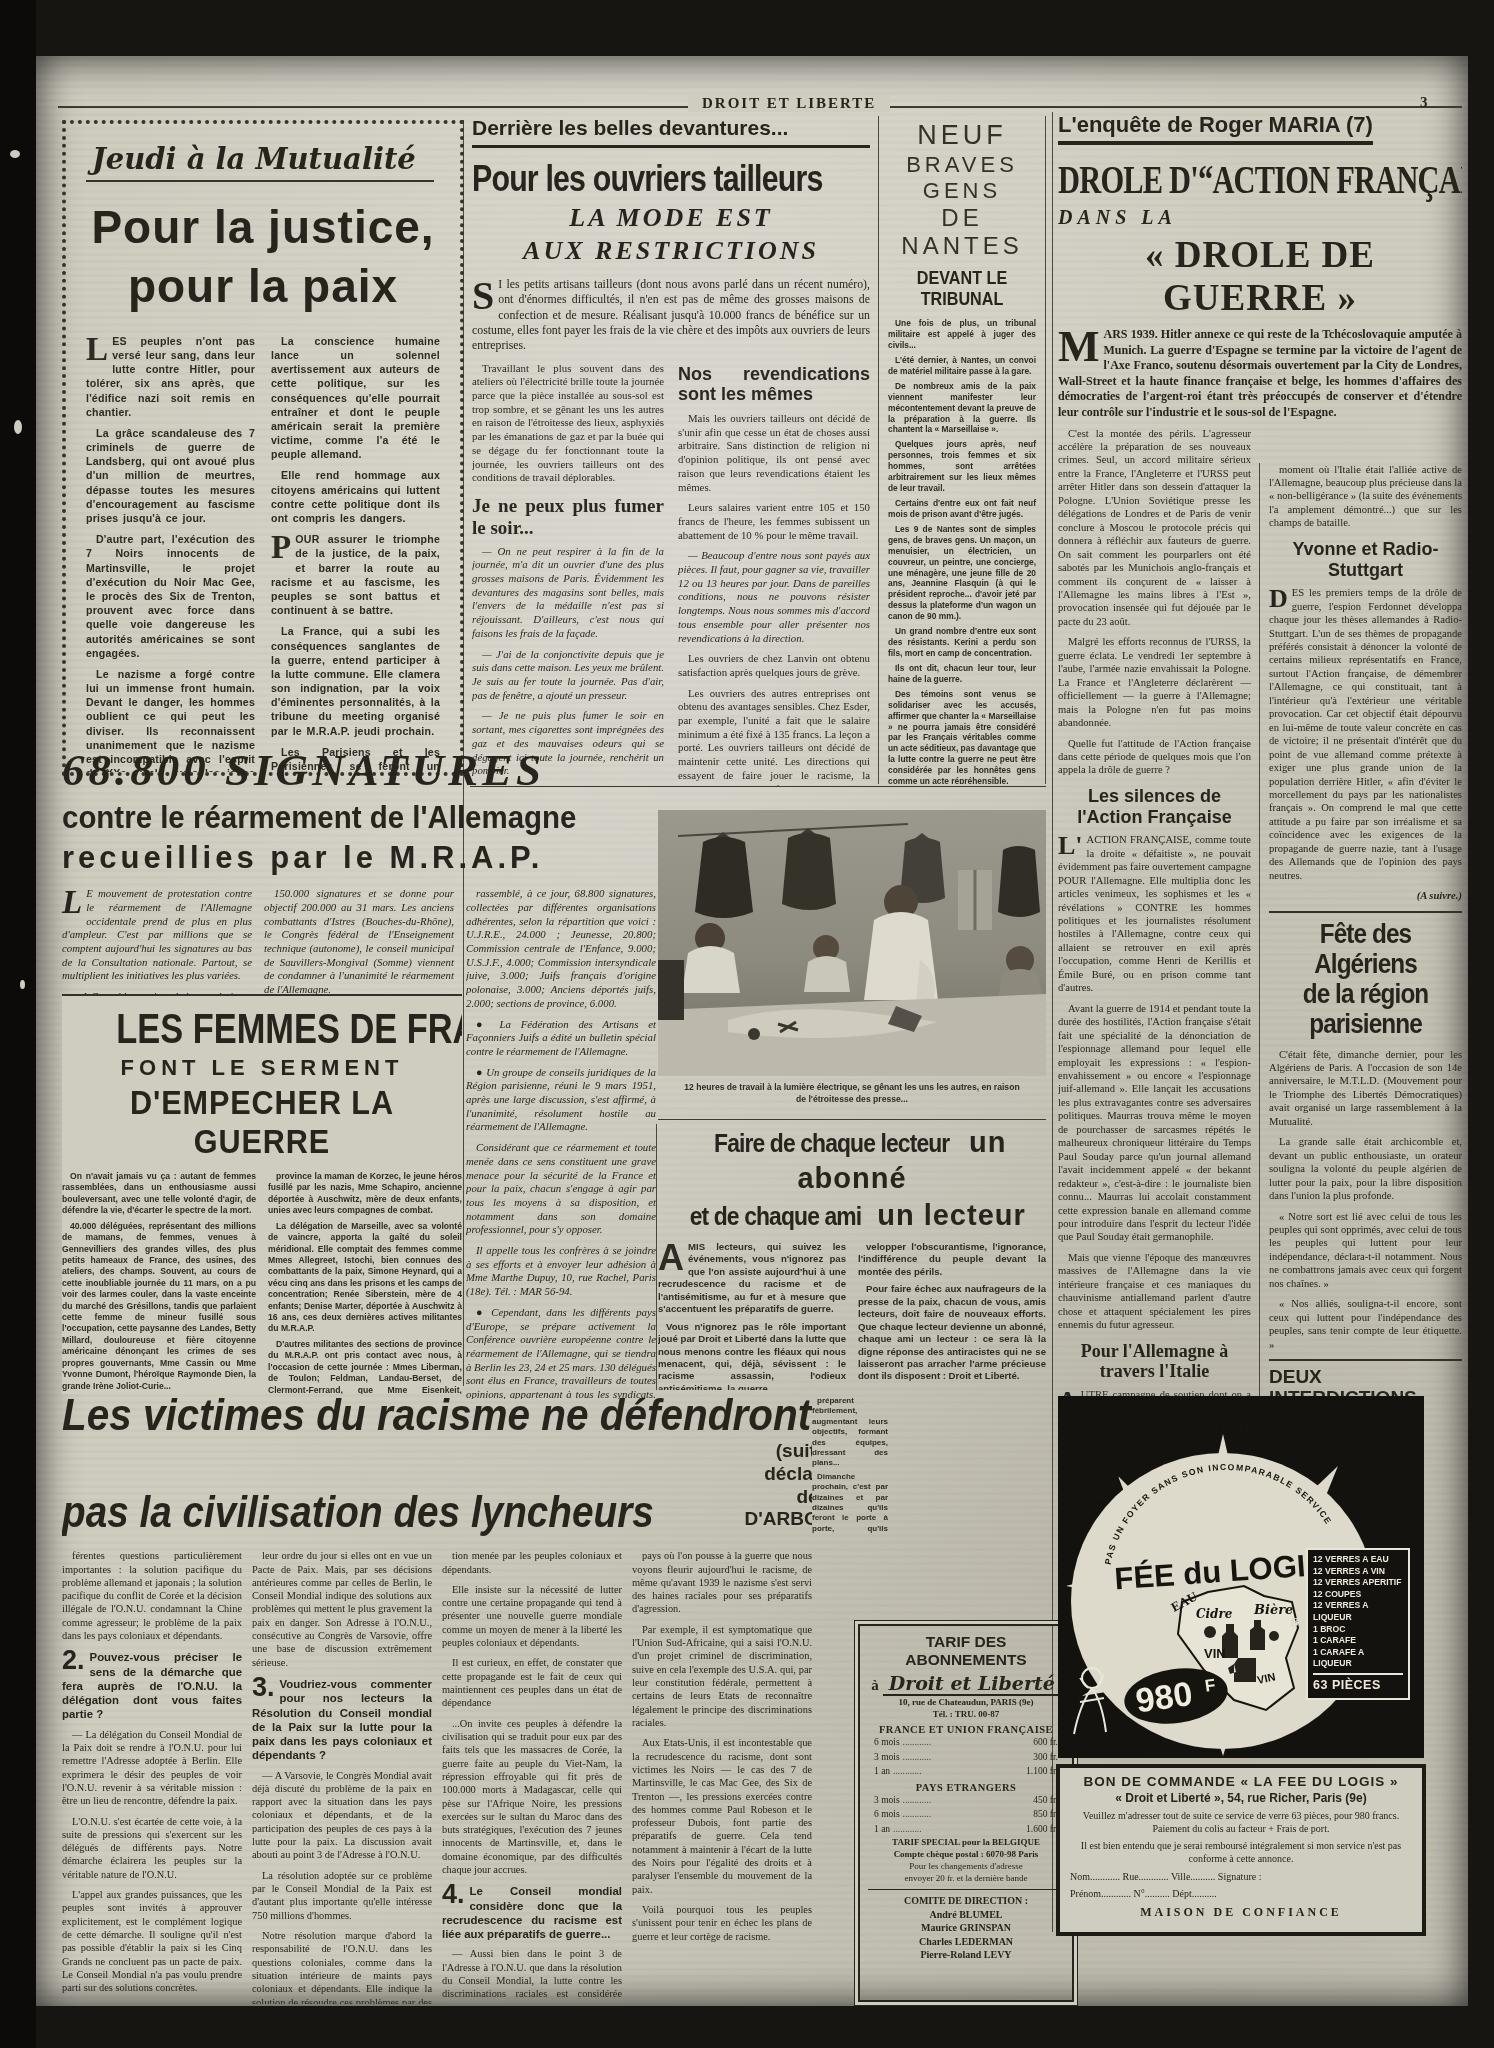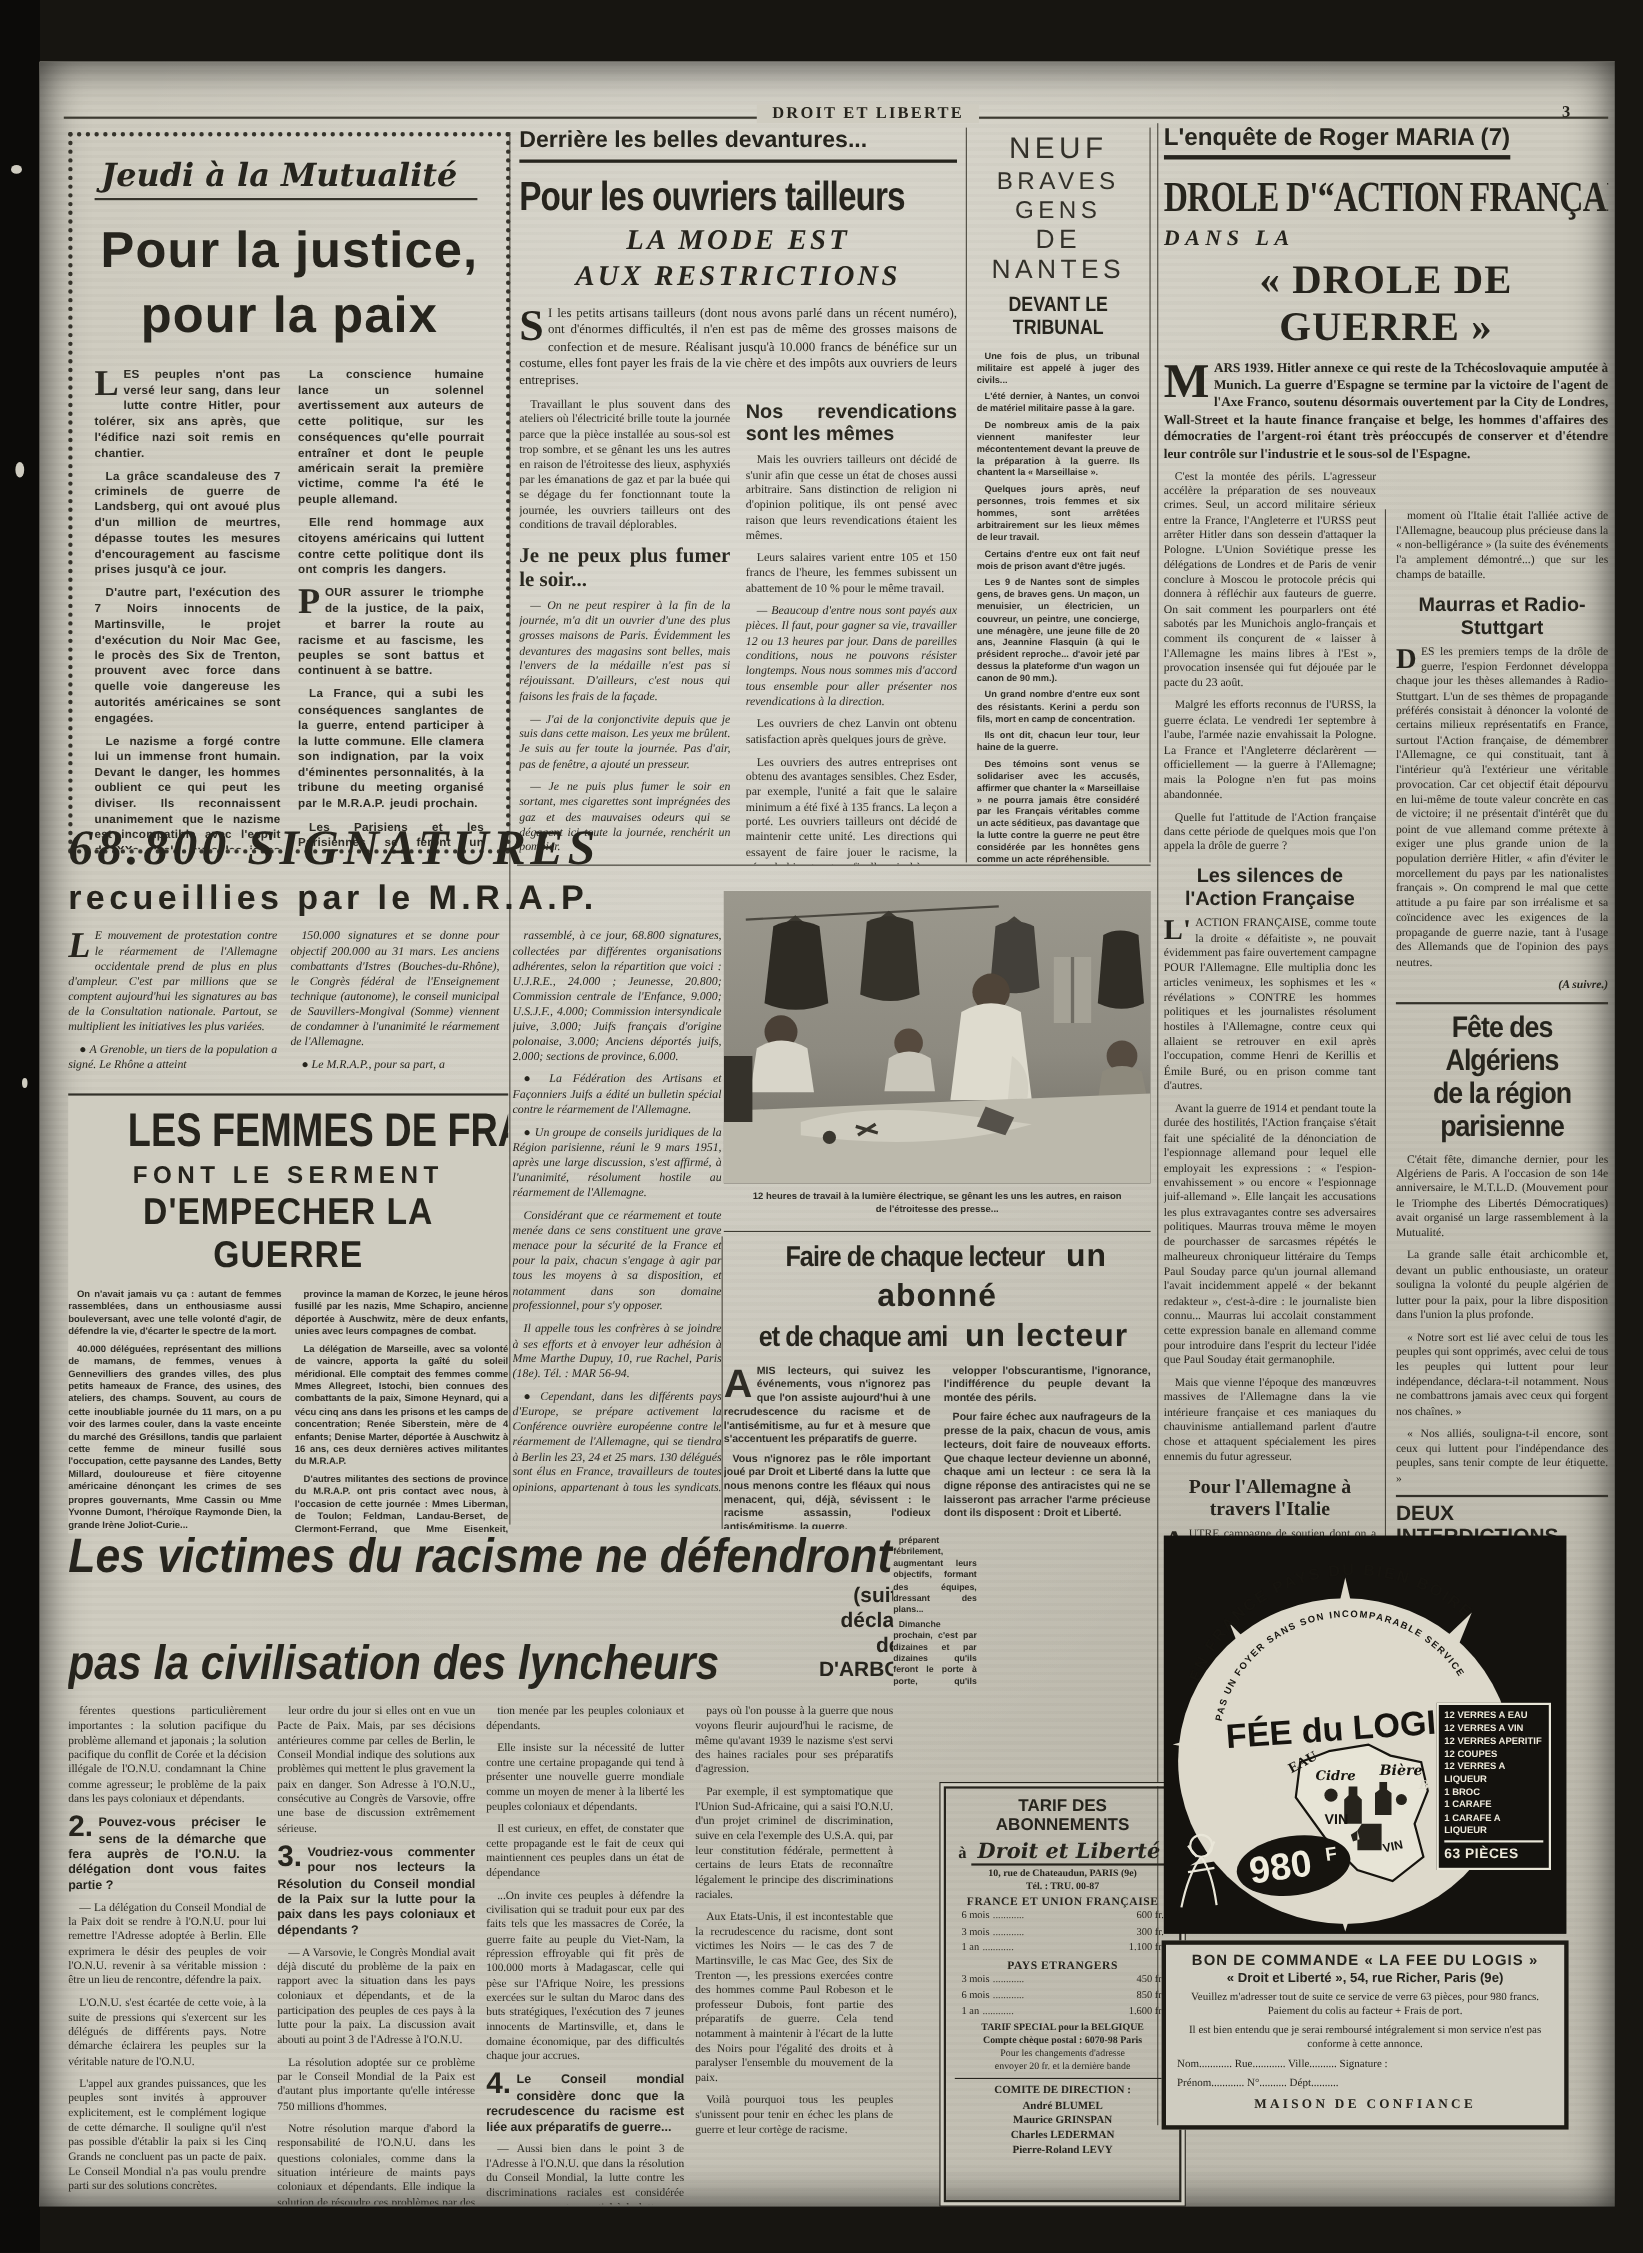--- a/index.html
+++ b/index.html
@@ -243,21 +243,21 @@
         <div>
             <p>Avant la guerre de 1914 et pendant toute la durée des hostilités, l'Action française s'était fait une spécialité de la dénonciation de l'espionnage allemand pour lequel elle employait les expressions : « l'espion-envahissement » ou encore « l'espionnage juif-allemand ». Elle lançait les accusations les plus extravagantes contre ses adversaires politiques. Maurras trouva même le moyen de pourchasser de sarcasmes répétés le malheureux chroniqueur littéraire du Temps Paul Souday parce qu'un journal allemand l'avait incidemment appelé « der bekannt redakteur », c'est-à-dire : le journaliste bien connu... Maurras lui accolait constamment cette expression banale en allemand comme pour introduire dans l'esprit du lecteur l'idée que Paul Souday était germanophile.</p>
             <p>Mais que vienne l'époque des manœuvres massives de l'Allemagne dans la vie intérieure française et ces maniaques du chauvinisme antiallemand parlent d'autre chose et attaquent spécialement les pires ennemis du futur agresseur.</p>
           </div>
         <div class="msub-serif">Pour l'Allemagne à travers l'Italie</div>
         <p style="text-indent:0"><span class="dc" style="font-size:26px">A</span><span>UTRE campagne de soutien dont on a le droit de dire qu'elle entrait dans le jeu allemand : le travail de l'opinion en faveur de l'Italie, en pleine guerre.</span></p>
 
       </div>
       <div class="mcolR">
         <p>moment où l'Italie était l'alliée active de l'Allemagne, beaucoup plus précieuse dans la « non-belligérance » (la suite des événements l'a amplement démontré...) que sur les champs de bataille.</p>
-        <div class="msub">Maurras et Radio-Stuttgart</div>
+        <div class="msub">Yvonne et Radio-Stuttgart</div>
         <p style="text-indent:0"><span class="dc" style="font-size:26px">D</span><span>ES les premiers temps de la drôle de guerre, l'espion Ferdonnet développa chaque jour les thèses allemandes à Radio-Stuttgart. L'un de ses thèmes de propagande préférés consistait à dénoncer la volonté de certains milieux représentatifs en France, surtout l'Action française, de démembrer l'Allemagne, ce qui constituait, tant à l'intérie­ur qu'à l'extérieur une véritable provocation. Car cet objectif était dépourvu en lui-même de toute valeur concrète en cas de victoire; il ne présentait d'intérêt que du point de vue allemand comme prétexte à exiger une plus grande union de la population derrière Hitler, « afin d'éviter le morcellement du pays par les nationalistes français ». On comprend le mal que cette attitude a pu faire par son irréalisme et sa coïncidence avec les exigences de la propagande de guerre nazie, tant à l'usage des Allemands que de l'opinion des pays neutres.</span></p>
         <p class="asuivre">(A suivre.)</p>
 
         <div class="rsec">
           <div class="alg-h"><span class="ccond" style="transform:scaleX(.9)">Fête des Algériens</span><br><span class="ccond" style="transform:scaleX(.9)">de la région parisienne</span></div>
           <div>
               <p>C'était fête, dimanche dernier, pour les Algériens de Paris. A l'occasion de son 14e anniversaire, le M.T.L.D. (Mouvement pour le Triomphe des Libertés Démocratiques) avait organisé un large rassemblement à la Mutualité.</p>
               <p>La grande salle était archicomble et, devant un public enthousiaste, un orateur souligna la volonté du peuple algérien de lutter pour la paix, pour la libre disposition dans l'union la plus profonde.</p>
               <p>« Notre sort est lié avec celui de tous les peuples qui sont opprimés, avec celui de tous les peuples qui luttent pour leur indépendance, déclara-t-il notamment. Nous ne combattrons jamais avec ceux qui forgent nos chaînes. »</p>
               <p>« Nos alliés, souligna-t-il encore, sont ceux qui luttent pour l'indépendance des peuples, sans tenir compte de leur étiquette. »</p>
@@ -268,20 +268,21 @@
           <div class="int-h"><span>DEUX INTERDICTIONS</span><br><span>SIGNIFICATIVES</span></div>
 
         </div>
 
       </div>
     </div>
   </div>
 
   <div id="signatures" class="abs ink">
     <div class="h1">68.800 SIGNATURES</div>
+    <div class="h2"><span class="cond" style="transform:scaleX(.95)">contre le réarmement de l'Allemagne</span></div>
     <div class="h3">recueillies par le M.R.A.P.</div>
     <div class="scols jt">
       <div class="scol">
         <p style="text-indent:0"><span class="dc" style="font-style:italic">L</span><span>E mouvement de protestation contre le réarmement de l'Allemagne occidentale prend de plus en plus d'ampleur. C'est par millions que se comptent aujourd'hui les signatures au bas de la Consultation nationale. Partout, se multiplient les initiatives les plus variées.</span></p>
         <p>● A Grenoble, un tiers de la population a signé. Le Rhône a atteint</p>
       </div>
       <div class="scol">
         <div>
             <p>150.000 signatures et se donne pour objectif 200.000 au 31 mars. Les anciens combattants d'Istres (Bouches-du-Rhône), le Congrès fédéral de l'Enseignement technique (autonome), le conseil municipal de Sauvillers-Mongival (Somme) viennent de condamner à l'unanimité le réarmement de l'Allemagne.</p>
             <p>● Le M.R.A.P., pour sa part, a</p>

